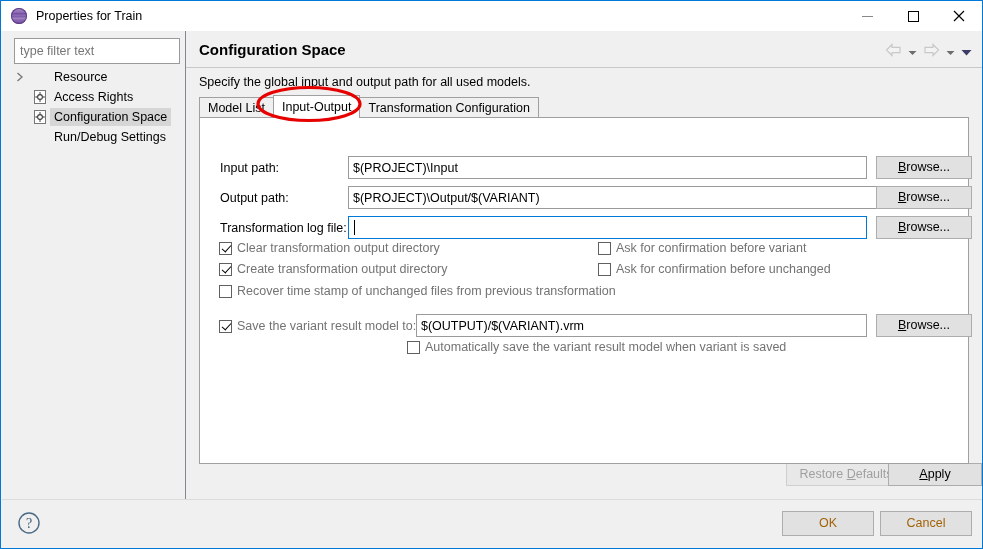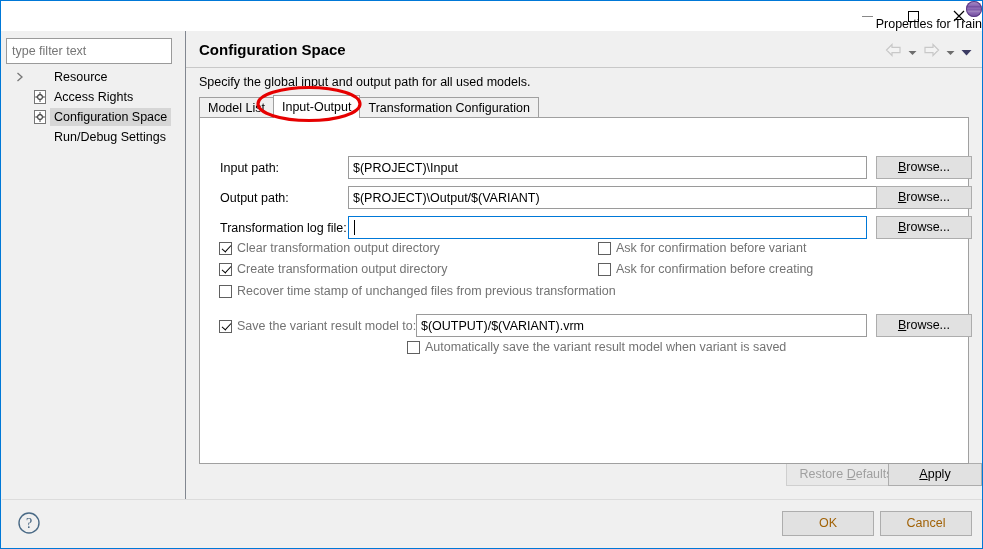--- a/index.html
+++ b/index.html
@@ -23,22 +23,21 @@
   }
 
   
   .titlebar {
     position: absolute;
     left: 0; top: 0;
     width: 981px;
     height: 30px;
     background: #ffffff;
     display: flex;
-    align-items: flex-end;
-    flex-direction: column;
+    align-items: center;
   }
   .title-icon {
     width: 16px; height: 16px;
     margin-left: 10px;
     border-radius: 50%;
     background:
       linear-gradient(to bottom,
         #a98fc4 0%, #8e6bb5 28%,
         #6f4a9c 30%, #8e6bb5 48%,
         #7a56a8 50%, #a98fc4 70%,
@@ -92,21 +91,21 @@
     position: absolute;
     left: 0; top: 0;
     width: 184px;
     height: 468px;
     background: #f0f0f0;
     border-right: 1px solid #828790;
     box-sizing: border-box;
   }
   .filter-box {
     position: absolute;
-    left: 4px; top: 7px;
+    left: 12px; top: 7px;
     width: 166px;
     height: 22px;
     box-sizing: border-box;
     background: #ffffff;
     border: 1px solid #9a9a9a;
     font-family: "Liberation Sans", sans-serif;
     font-size: 12.5px;
     color: #767676;
     padding: 12px 5px;
     outline: none;
@@ -502,21 +501,21 @@
             <span class="box"></span>
             <span>Ask for confirmation before variant</span>
           </div>
 
           <div class="cb" style="left:19px; top:144px;text-align:right;">
             <span class="box checked"></span>
             <span>Create transformation output directory</span>
           </div>
           <div class="cb" style="left:398px; top:144px;">
             <span class="box"></span>
-            <span>Ask for confirmation before creating</span>
+            <span>Ask for confirmation before unchanged</span>
           </div>
 
           <div class="cb" style="left:19px; top:166px;">
             <span class="box"></span>
             <span>Recover time stamp of unchanged files from previous transformation</span>
           </div>
 
           <div class="cb" style="left:19px; top:201px;">
             <span class="box checked"></span>
             <span>Save the variant result model to:</span>

